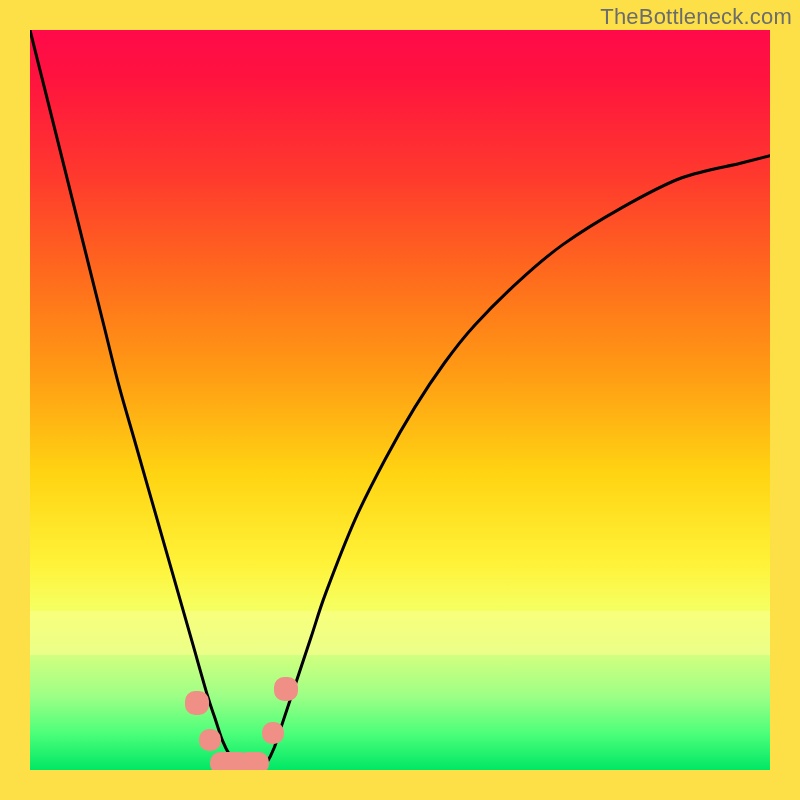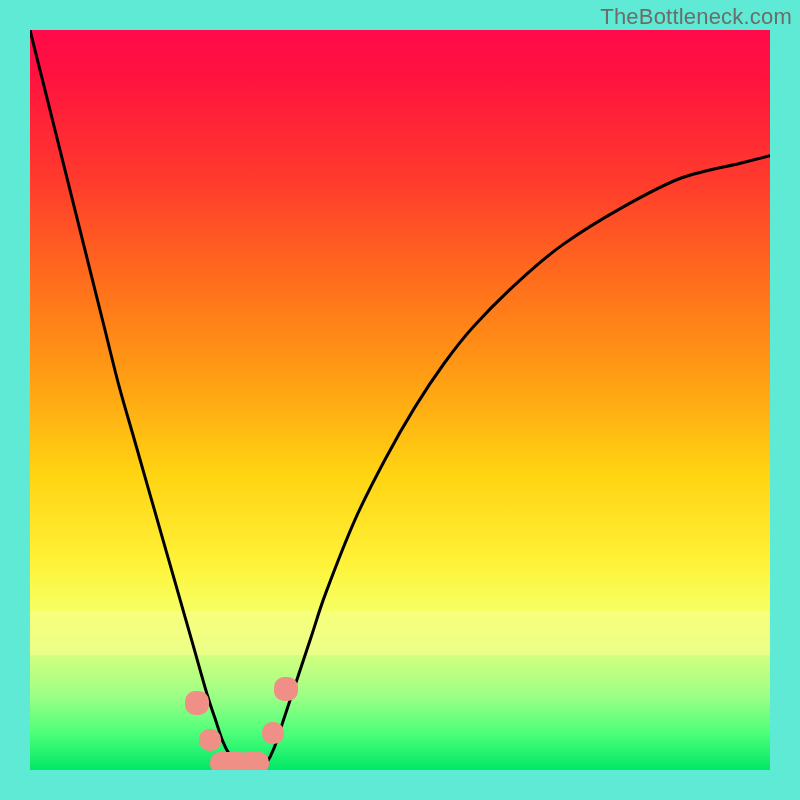--- a/index.html
+++ b/index.html
@@ -10,21 +10,21 @@
     background: #000;
     font-family: Arial, Helvetica, sans-serif;
     overflow: hidden;
   }
   .frame {
     position: absolute;
     top: 0;
     left: 0;
     width: 800px;
     height: 800px;
-    background: #5eead4;
+    background: #fde047;
   }
   .plot {
     position: absolute;
     top: 30px;
     left: 30px;
     width: 740px;
     height: 740px;
     overflow: hidden;
   }
   .gradient {

